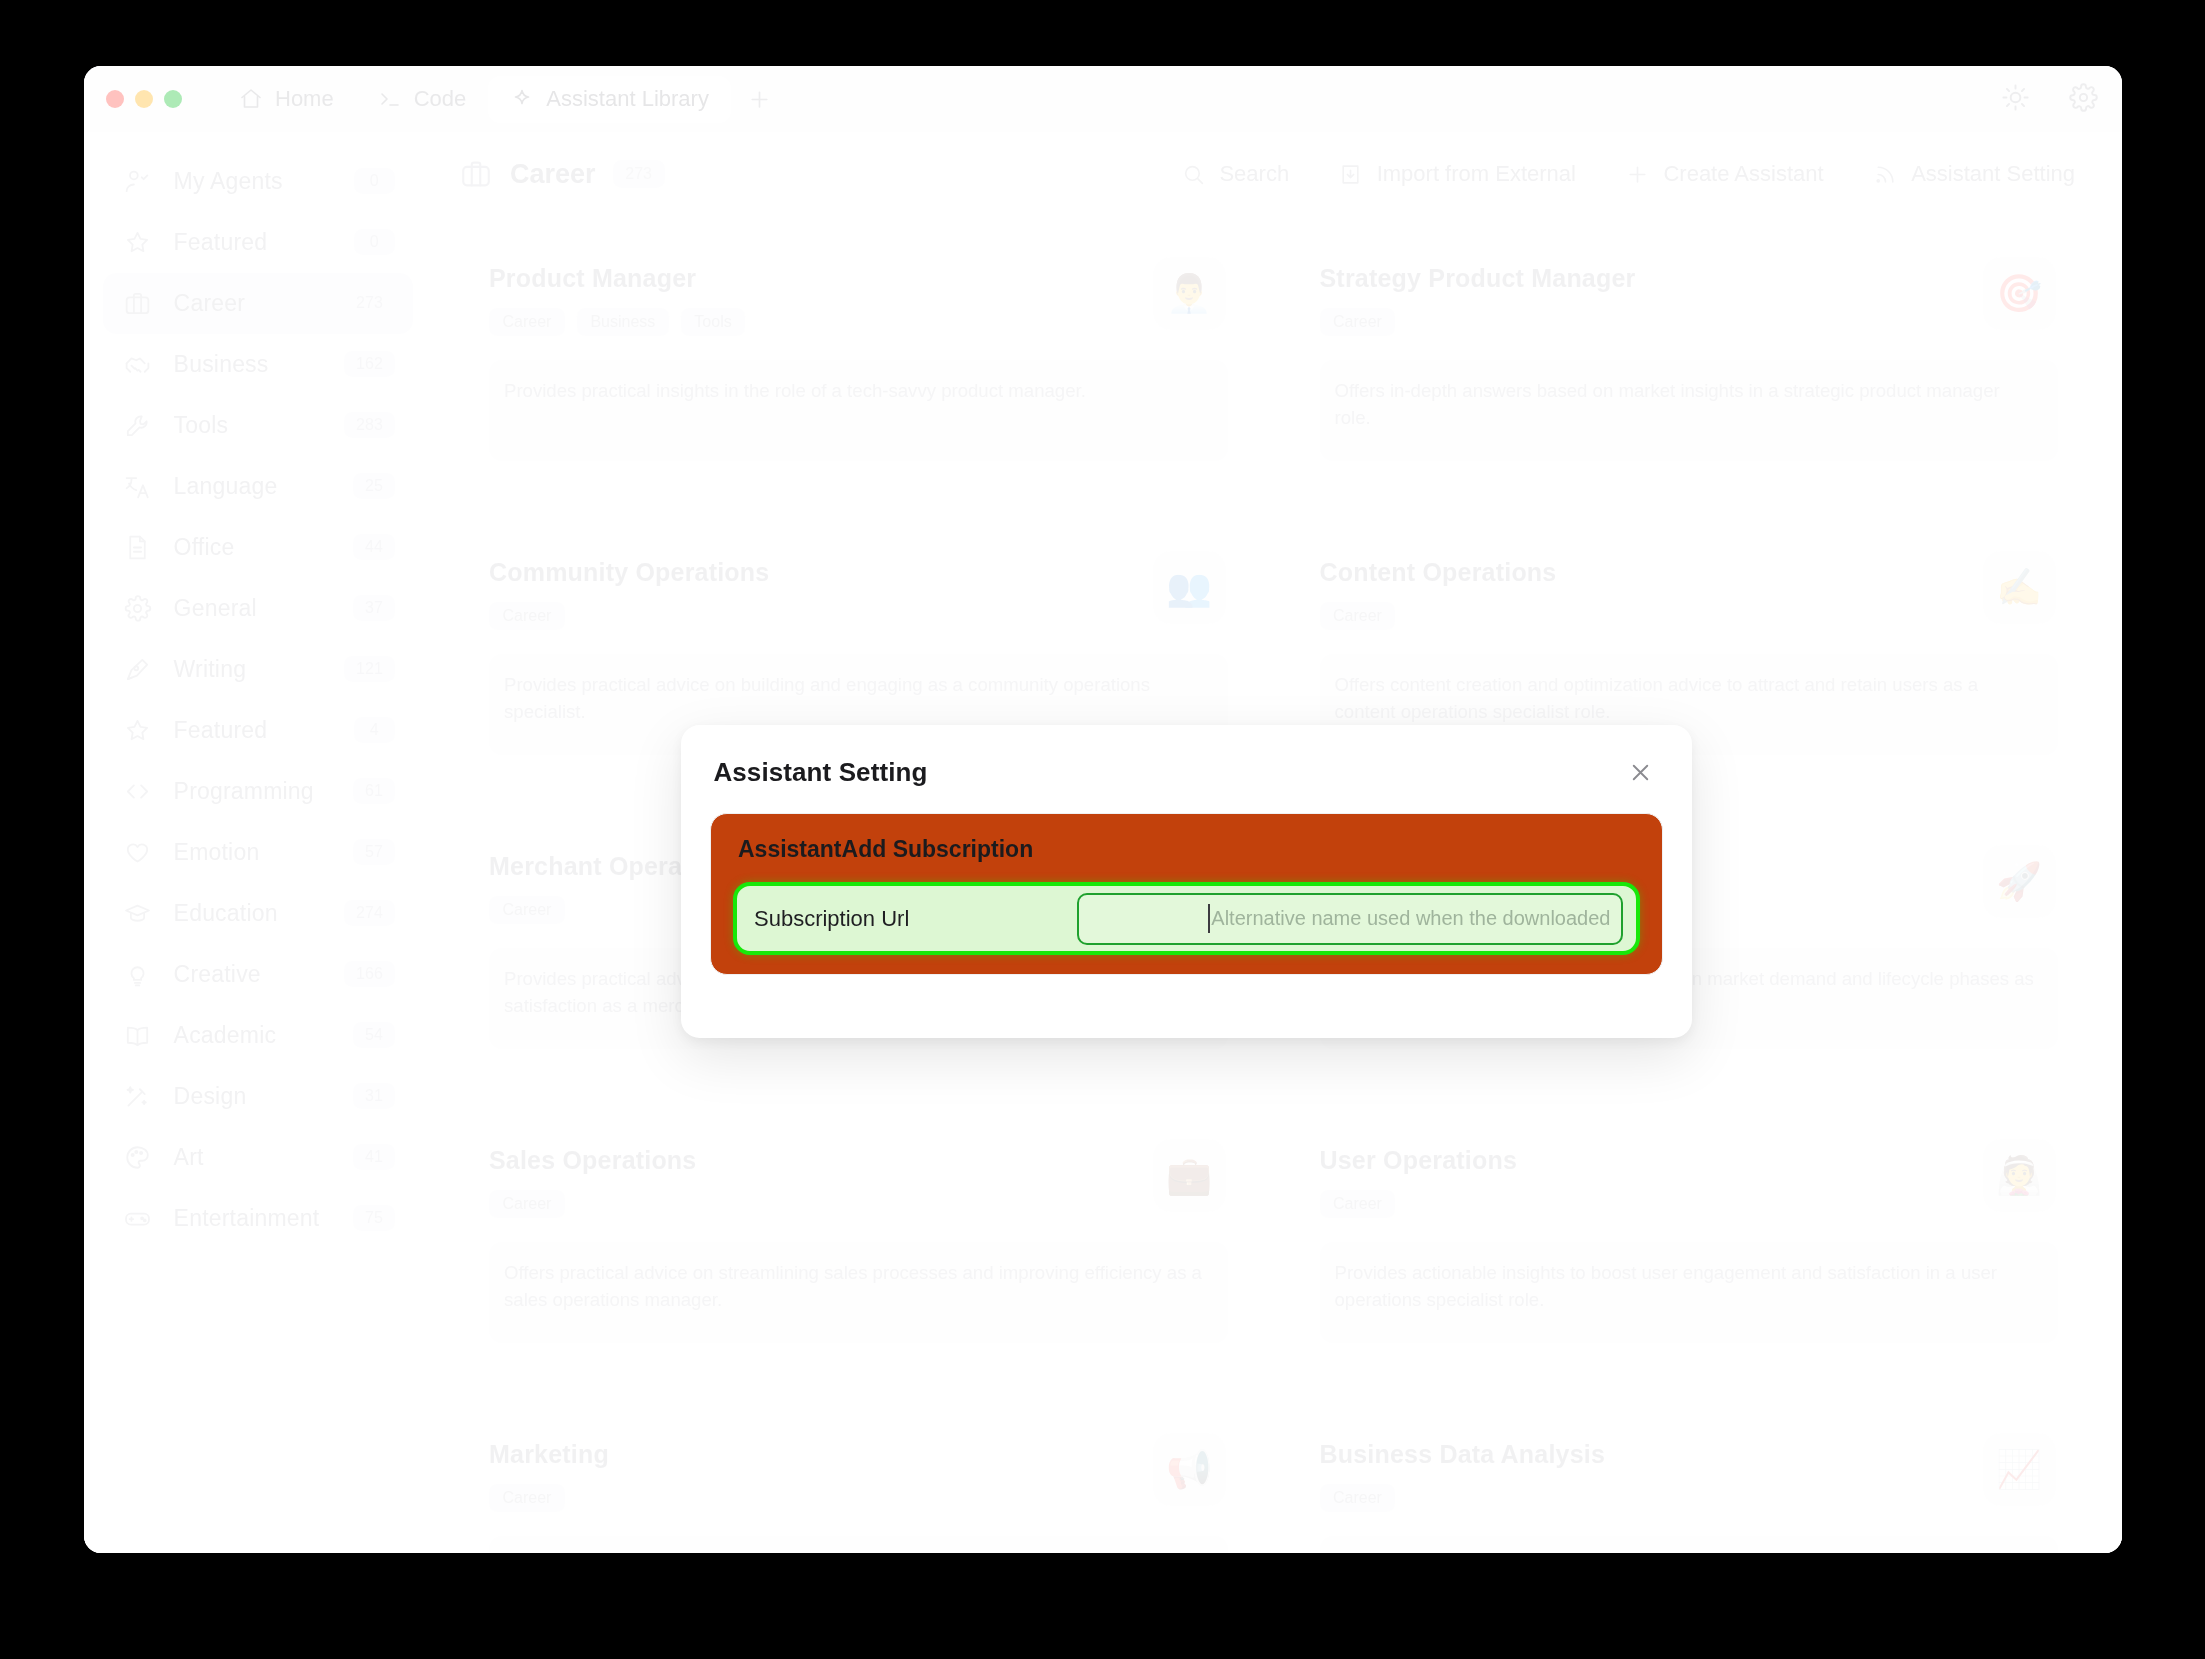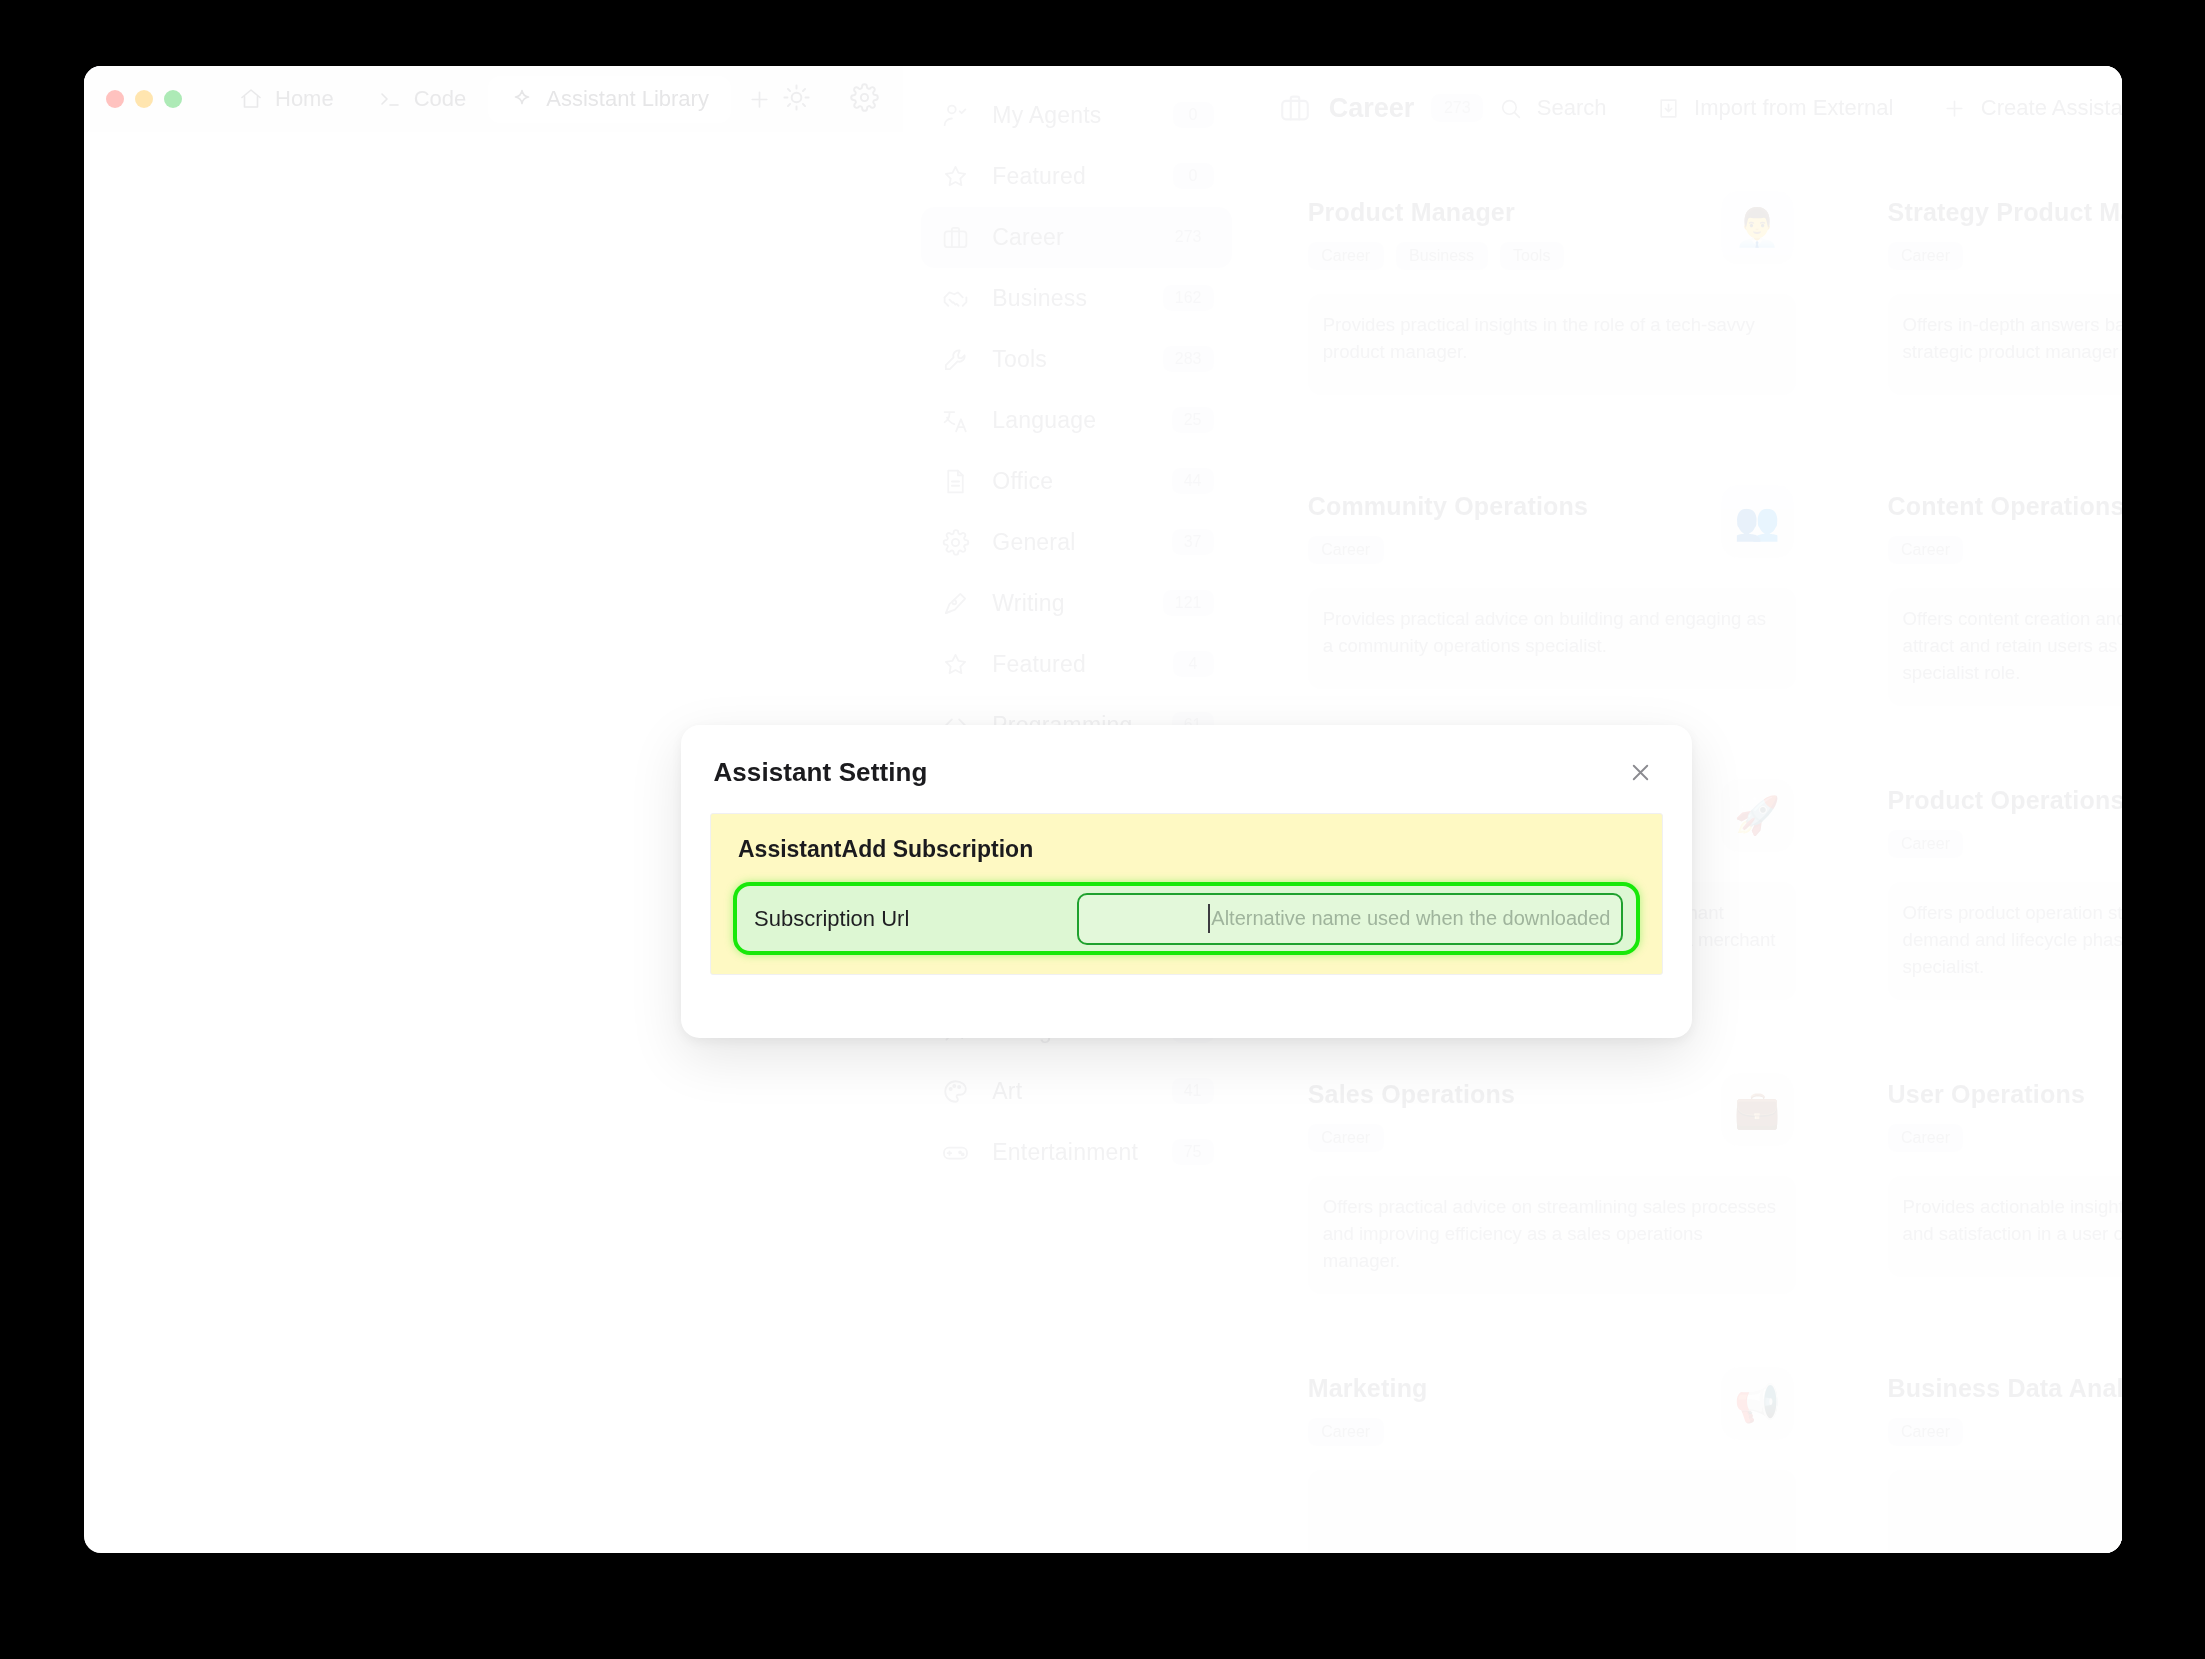--- a/index.html
+++ b/index.html
@@ -12,20 +12,21 @@
 
   
   #app-window {
     position: absolute;
     left: 84px; top: 66px;
     width: 2038px; height: 1487px;
     background: #ffffff;
     border-radius: 17px;
     overflow: hidden;
     display: flex;
+    flex-direction: column;
   }
 
   
   #titlebar {
     height: 66px;
     background: #fbfbfc;
     display: flex;
     align-items: center;
     padding: 0 24px 0 22px;
     flex: 0 0 66px;
@@ -167,23 +168,23 @@
     padding: 6.8px 3.4px 0 3.4px;
   }
   #modal-title { font-size: 26px; font-weight: 700; color: #1b1b1e; letter-spacing: 0.1px; }
   #modal-close {
     width: 39px; height: 39px; display: flex; align-items: center;
     justify-content: center; color: #8b8b90; margin-top: -3.4px;
   }
   #modal-panel {
     margin-top: 21px;
     border: 0.8px solid #f0f0f2;
-    border-radius: 3px;
+    border-radius: 17px;
     padding: 22px 22px 18.6px 22px;
-    background: #fef9c3;
+    background: #c2410c;
   }
   #section-title { font-size: 23px; font-weight: 700; color: #1b1b1e; padding-left: 5px; }
 
   #field-row {
     margin-top: 18.6px;
     display: flex; align-items: center;
     background: #ddf7d3;
     border: 4.2px solid #18e80a;
     border-radius: 17px;
     height: 73px;

